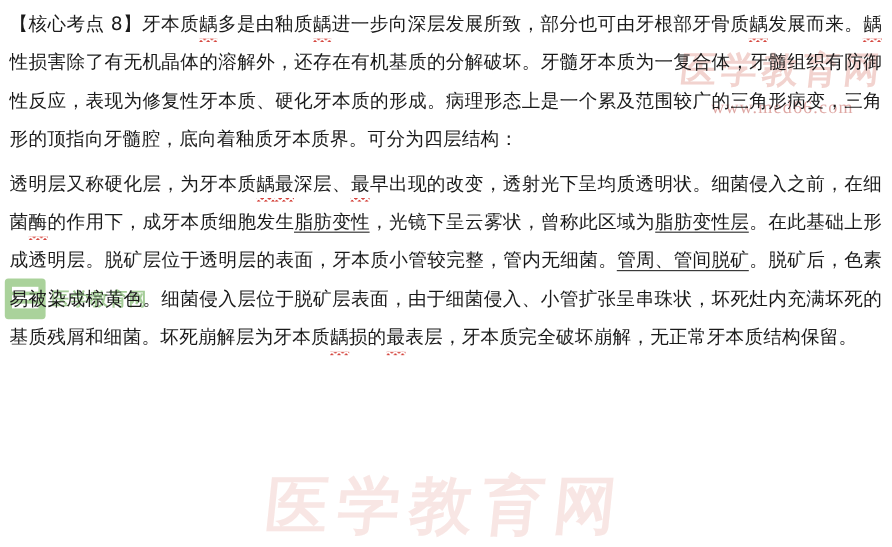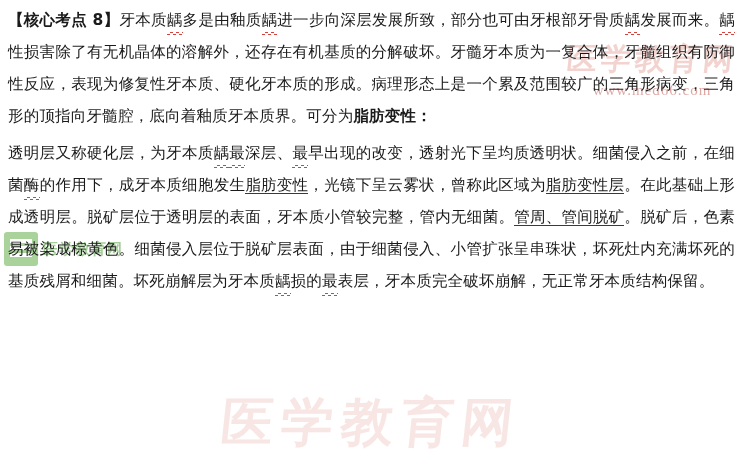--- a/index.html
+++ b/index.html
@@ -32,21 +32,21 @@
     text-justify: inter-ideograph;
     margin: 0;
     letter-spacing: 0.2px;
     position: relative;
     z-index: 3;
   }
 
   .para.p1 { margin-bottom: 0px; }
   .para.p2 { margin-top: 5px; }
 
-  .bold { font-weight: bold; }
+  .bold { font-weight: normal; }
 
   
   .squig {
     position: relative;
     display: inline-block;
     white-space: nowrap;
   }
   .squig::after {
     content: "";
     position: absolute;
@@ -159,20 +159,20 @@
   </div>
 
   <div class="wm wm-left">
     <span class="logo-box"></span>
     <span class="logo-text">医学教育网</span>
   </div>
 
   <div class="wm wm-bottom">医学教育网</div>
 
   <p class="para p1">
-    <span class="bold">【核心考点 8】</span><span>牙本质<span class="squig">龋</span>多是由釉质<span class="squig">龋</span>进一步向深层发展所致，部分也可由牙根部牙骨质<span class="squig">龋</span>发展而来。<span class="squig">龋</span>性损害除了有无机晶体的溶解外，还存在有机基质的分解破坏。牙髓牙本质为一复合体，牙髓组织有防御性反应，表现为修复性牙本质、硬化牙本质的形成。病理形态上是一个累及范围较广的三角形病变，三角形的顶指向牙髓腔，底向着釉质牙本质界。可分为</span><span class="bold">脂肪变性：</span>
+    <span class="bold">【核心考点 8】</span><span>牙本质<span class="squig">龋</span>多是由釉质<span class="squig">龋</span>进一步向深层发展所致，部分也可由牙根部牙骨质<span class="squig">龋</span>发展而来。<span class="squig">龋</span>性损害除了有无机晶体的溶解外，还存在有机基质的分解破坏。牙髓牙本质为一复合体，牙髓组织有防御性反应，表现为修复性牙本质、硬化牙本质的形成。病理形态上是一个累及范围较广的三角形病变，三角形的顶指向牙髓腔，底向着釉质牙本质界。可分为</span><span class="bold">四层结构：</span>
   </p>
 
   <p class="para p2">
     <span>透明层又称硬化层，为牙本质<span class="squig">龋</span><span class="squig">最</span>深层、<span class="squig">最</span>早出现的改变，透射光下呈均质透明状。细菌侵入之前，在细菌<span class="squig">酶</span>的作用下，成牙本质细胞发生<span class="uline">脂肪变性</span>，光镜下呈云雾状，曾称此区域为<span class="uline">脂肪变性层</span>。在此基础上形成透明层。脱矿层位于透明层的表面，牙本质小管较完整，管内无细菌。<span class="uline">管周、管间脱矿</span>。脱矿后，色素易被染成棕黄色。细菌侵入层位于脱矿层表面，由于细菌侵入、小管扩张呈串珠状，坏死灶内充满坏死的基质残屑和细菌。坏死崩解层为牙本质<span class="squig">龋</span>损的<span class="squig">最</span>表层，牙本质完全破坏崩解，无正常牙本质结构保留。</span>
   </p>
 
 </div>
 
 </body></html>

